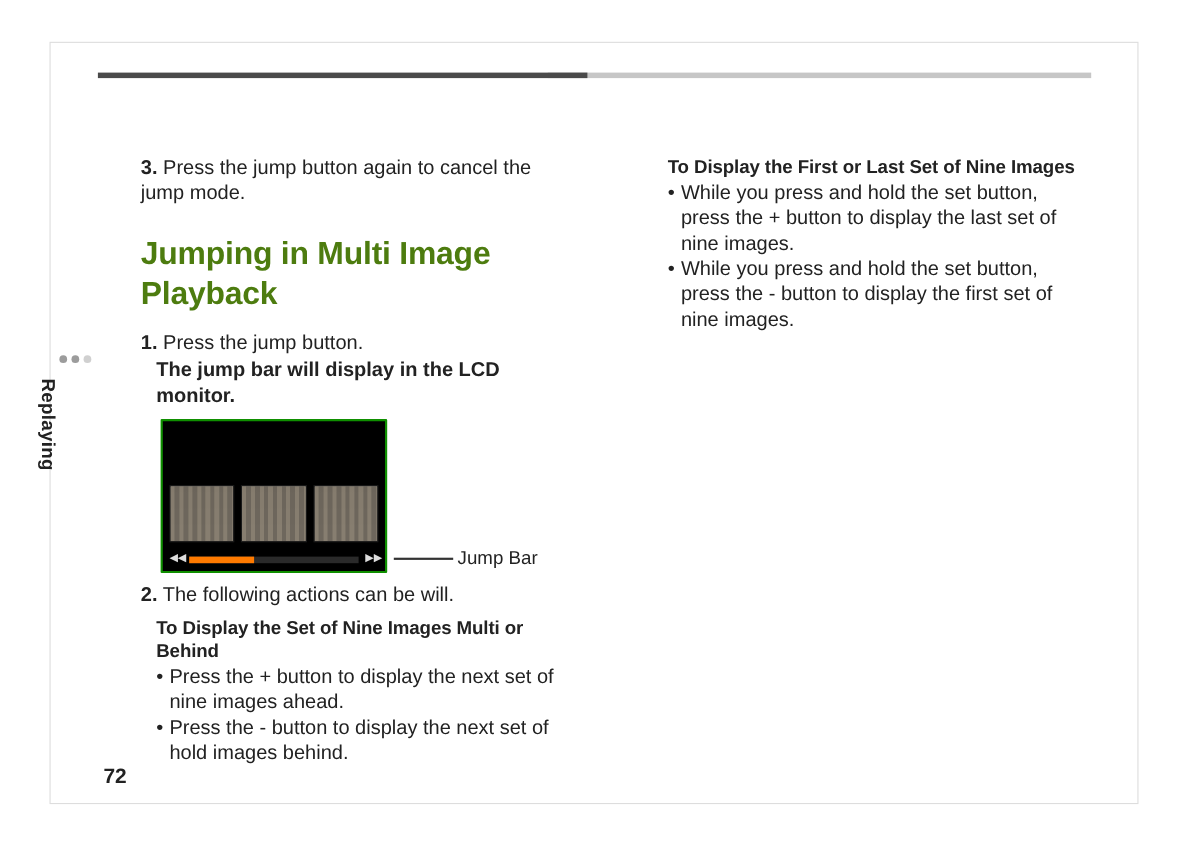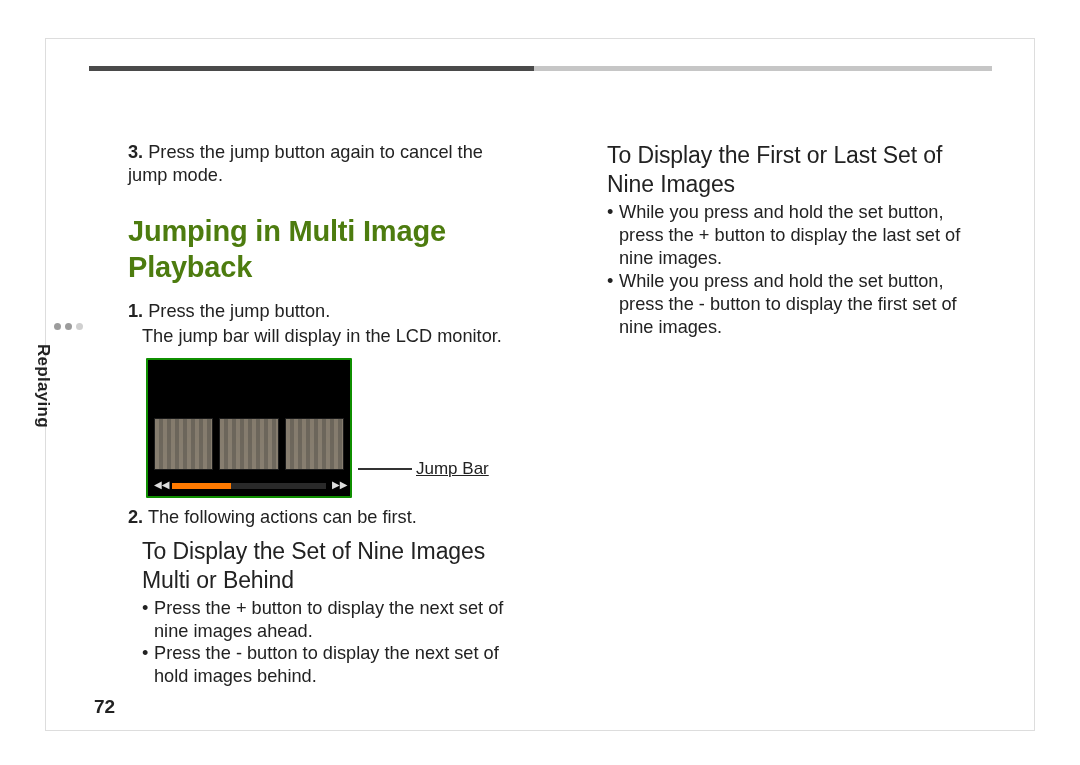--- a/index.html
+++ b/index.html
@@ -38,22 +38,22 @@
   .col { flex:1 1 0; font-size:18.2px; line-height:1.26; color:#222; }
   .col.right { flex:1 1 0; }
   .step-line { margin:0 0 4px 0; }
   .step-num { font-weight:700; }
   .h2 {
     font-family:"Helvetica Neue", Helvetica, Arial, sans-serif;
     font-size:29px; font-weight:600; color:#4d7c0f; margin:26px 0 14px 0;
     letter-spacing:-0.2px;
     font-stretch:condensed;
   }
-  .h-small { font-weight:400; font-size:23px; margin:8px 0 2px 0; letter-spacing:-0.1px;}
-  .para { margin:0 0 8px 0; }
+  .h-small { font-weight:700; font-size:17px; margin:8px 0 2px 0; letter-spacing:-0.1px;}
+  .para { margin:0 0 8px 0;font-weight:bold; }
   .indent { padding-left:14px; }
   .bullet-row { display:flex; align-items:baseline; }
   .bullet-mark { width:12px; flex:0 0 12px; }
   .lcd-figure {
     margin:10px 0 8px 18px; display:flex; align-items:flex-end; gap:6px;
   }
   .lcd {
     width:206px; height:140px; border:2.5px solid #0f8f00; border-radius:1px;
     background:#000; position:relative; overflow:hidden;
   }
@@ -122,28 +122,28 @@
               </div>
           </div>
           <div class="bar-area">
             <div class="bar-icon">◀◀</div>
             <div class="bar-track">
               <div class="bar-fill"></div>
             </div>
             <div class="bar-icon">▶▶</div>
           </div>
         </div>
-        <div class="jb-callout" style="margin-bottom:18px;text-decoration:underline;">
+        <div class="jb-callout" style="margin-bottom:2px;">
           <div class="jb-line"></div>
           <span>Jump Bar</span>
         </div>
       </div>
 
       <p class="step-line">
-        <span class="step-num">2.</span><span> The following actions can be first.</span>
+        <span class="step-num">2.</span><span> The following actions can be will.</span>
       </p>
 
       <div class="h-small indent">To Display the Set of Nine Images Multi or Behind</div>
 
       <div class="bullet-row indent">
         <div class="bullet-mark">•</div>
         <div>Press the + button to display the next set of nine images ahead.</div>
       </div>
       <div class="bullet-row indent">
         <div class="bullet-mark">•</div>

